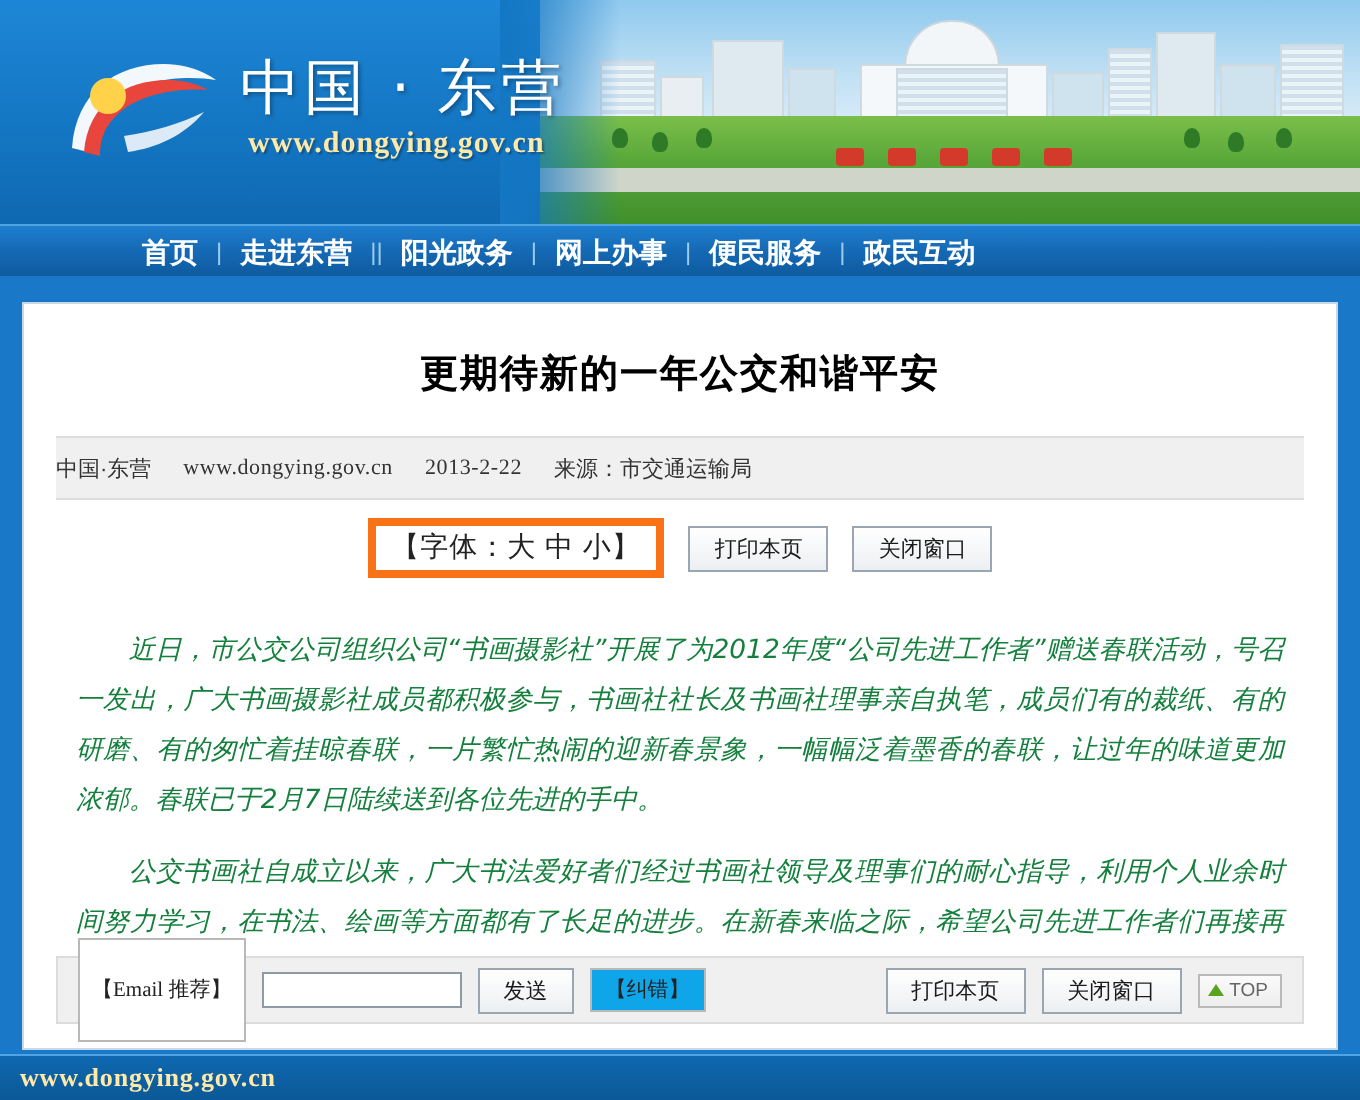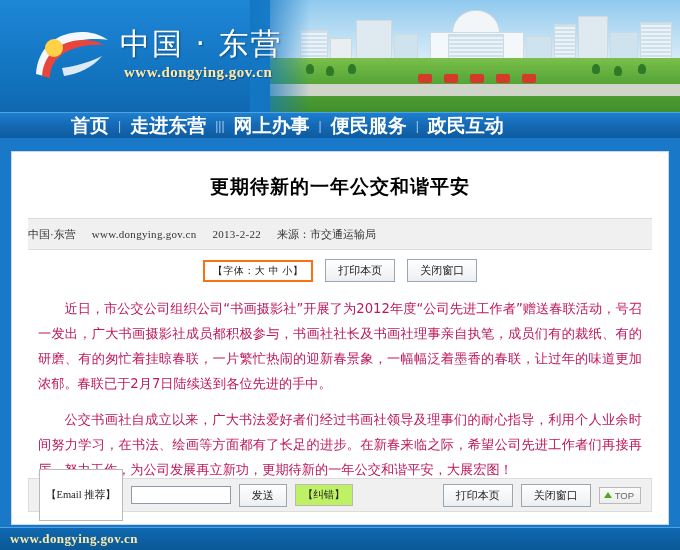--- a/index.html
+++ b/index.html
@@ -114,21 +114,21 @@
     height: 26px;
     background: linear-gradient(180deg, #1e7fd0 0%, #1569b4 50%, #0e5ba0 100%);
     border-top: 1px solid #4fa3e0;
     display: flex;
     align-items: center;
     padding-left: 62px;
     box-sizing: border-box;
   }
   .nav-item {
     color: #ffffff;
-    font-size: 19px;
+    font-size: 14px;
     font-weight: bold;
     padding: 0 9px;
     line-height: 26px;
     cursor: pointer;
     white-space: nowrap;
   }
   .nav-sep {
     color: #9ccbec;
     font-size: 12px;
   }
@@ -170,45 +170,46 @@
     letter-spacing: .3px;
   }
   .tools-bar {
     margin: 9px 16px 0 16px;
     display: flex;
     align-items: center;
     justify-content: center;
     gap: 12px;
   }
   .fontsize-box {
-    border: 2px solid #f97316;
+    border: 4px solid #f97316;
     background: #fff;
     padding: 2px 8px;
-    font-size: 10px;
+    font-size: 14px;
     color: #222;
     letter-spacing: .5px;
   }
   .fontsize-box span { cursor: pointer; }
   .btn {
     border: 1px solid #9aa7b2;
     background: linear-gradient(180deg, #ffffff 0%, #eceff2 100%);
     padding: 3px 12px;
     font-size: 11px;
     color: #1b1b1b;
     cursor: pointer;
     border-radius: 0;
   }
 
   .article {
-    margin: 14px 26px 0 26px;
+    margin: 24px 26px 0 26px;
     font-family: "DejaVu Sans", "Liberation Sans", sans-serif;
     font-size: 13.2px;
     line-height: 25px;
-    color: #be185d;
+    color: #15803d;
     text-align: justify;
+    font-style: italic;
   }
   .article p {
     margin: 0 0 11px 0;
     text-indent: 2em;
   }
 
   
   .bottom-bar {
     position: absolute;
     left: 16px; right: 16px; bottom: 12px;
@@ -232,21 +233,21 @@
   .email-input {
     width: 92px;
     height: 16px;
     border: 1px solid #8e9ba6;
     background: #fff;
     font-size: 11px;
     padding: 0 3px;
   }
   .correct-box {
     border: 1px solid #b9b9b9;
-    background: #bef264;
+    background: #0ea5e9;
     padding: 3px 7px;
     font-size: 10.5px;
     color: #222;
     cursor: pointer;
   }
   .spacer { flex: 1; }
   .top-btn {
     border: 1px solid #b9b9b9;
     background: linear-gradient(180deg,#fbfbfb,#ededed);
     padding: 2px 6px 2px 4px;
@@ -334,20 +335,21 @@
     <div class="site-title">中国 · 东营</div>
     <div class="site-url">www.dongying.gov.cn</div>
   </div>
 
   <div class="nav">
     <div class="nav-item">首页</div>
     <div class="nav-sep">|</div>
     <div class="nav-item">走进东营</div>
     <div class="nav-sep">|</div>
     <div class="nav-sep">|</div>
+    <div class="nav-item">阳光政务</div>
     <div class="nav-sep">|</div>
     <div class="nav-item">网上办事</div>
     <div class="nav-sep">|</div>
     <div class="nav-item">便民服务</div>
     <div class="nav-sep">|</div>
     <div class="nav-item">政民互动</div>
   </div>
 
   <div class="content">
 

